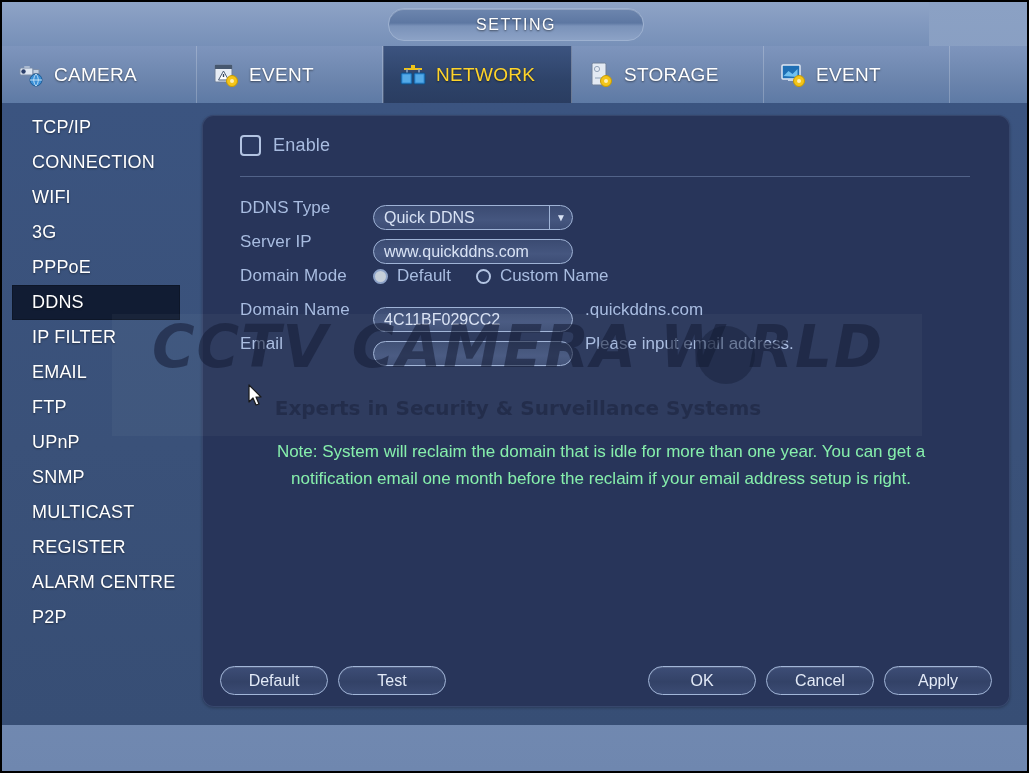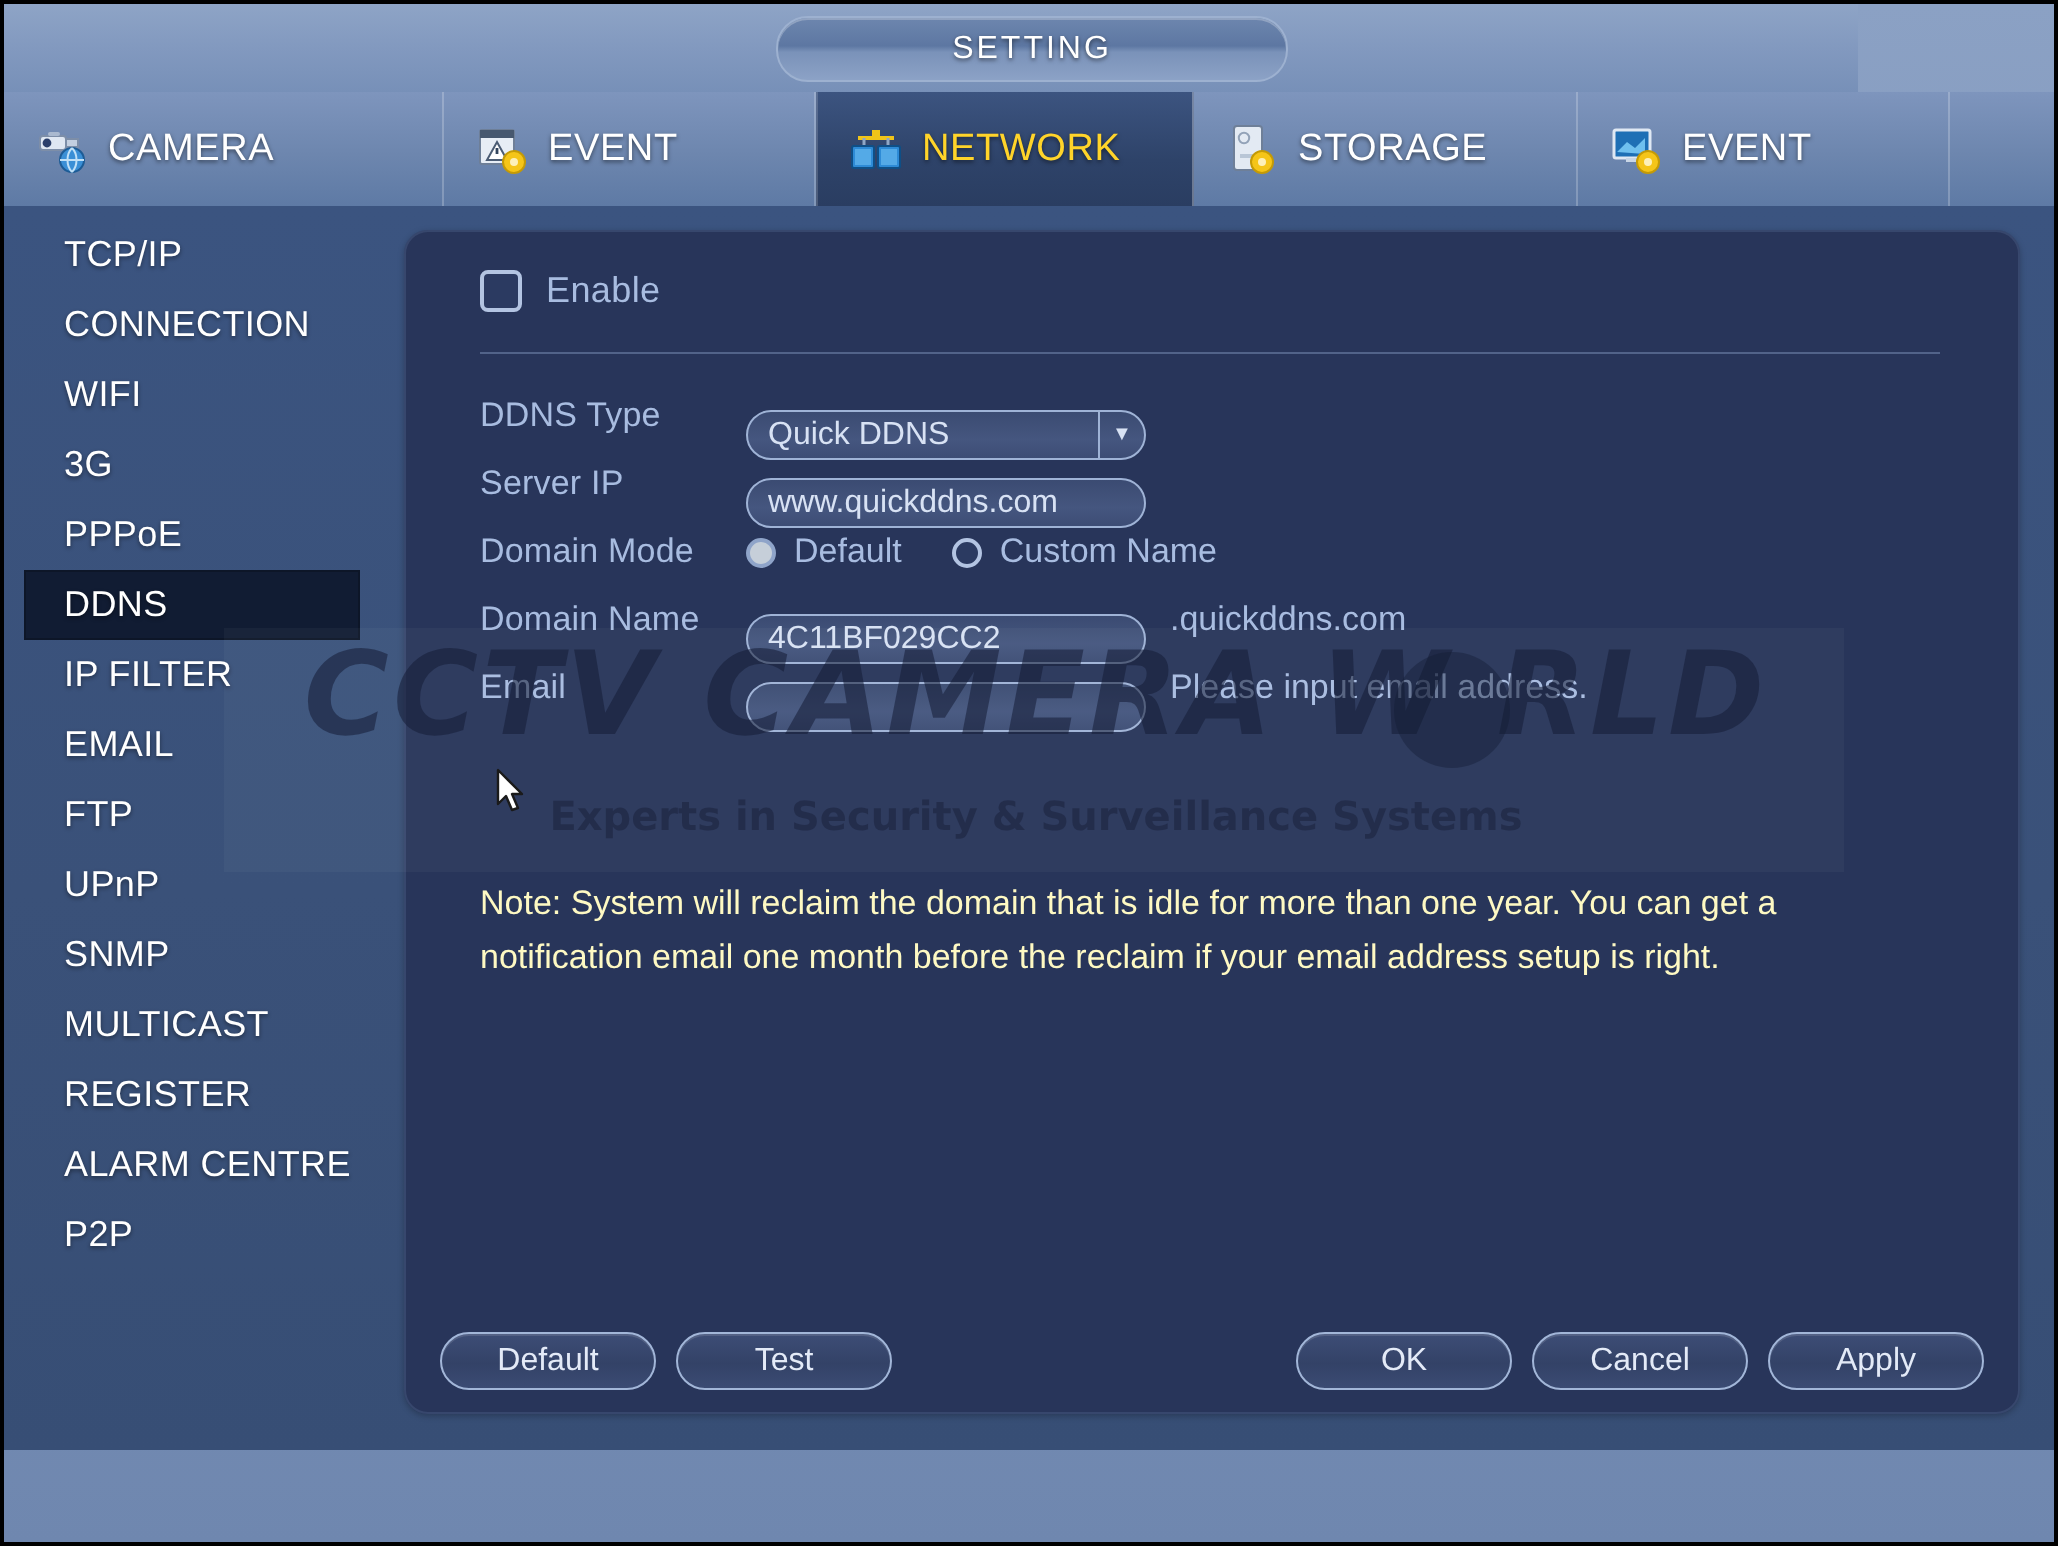--- a/index.html
+++ b/index.html
@@ -300,23 +300,24 @@
     color: #a8bce0;
     font-size: 17px;
     margin-right: 16px;
   }
 
   .note {
     position: absolute;
     left: 38px;
     top: 323px;
     width: 722px;
-    color: #fef9c3;
+    color: #86efac;
     font-size: 17px;
     line-height: 27px;
+    text-align: center;
   }
 
   
   .btnbar {
     position: absolute;
     left: 18px;
     top: 551px;
     width: 772px;
     display: flex;
     align-items: center;
@@ -357,21 +358,21 @@
   <div class="window">
 
     <div class="titlebar">
       <div class="title-pill">
         <span>SETTING</span>
       </div>
     </div>
 
     <div class="tabstrip">
 
-      <div class="tab" style="width:220px">
+      <div class="tab" style="width:195px">
         <span class="tab-icon">
           <svg width="30" height="30" viewBox="0 0 30 30">
             <rect x="4" y="8" width="13" height="7" rx="1.5" fill="#dfe7f2" stroke="#7d8ea8"></rect>
             <rect x="17" y="9.5" width="6" height="4" fill="#c3cfe0" stroke="#7d8ea8"></rect>
             <circle cx="7.5" cy="11.5" r="2.2" fill="#2b3f6b"></circle>
             <rect x="8" y="6" width="6" height="2" rx="1" fill="#aab9cf"></rect>
             <circle cx="20" cy="20" r="6" fill="#3a8fd6" stroke="#1d5c96"></circle>
             <path d="M14 20h12M20 14c3 3 3 9 0 12M20 14c-3 3-3 9 0 12" stroke="#bfe0f7" fill="none" stroke-width="1"></path>
           </svg>
         </span>

